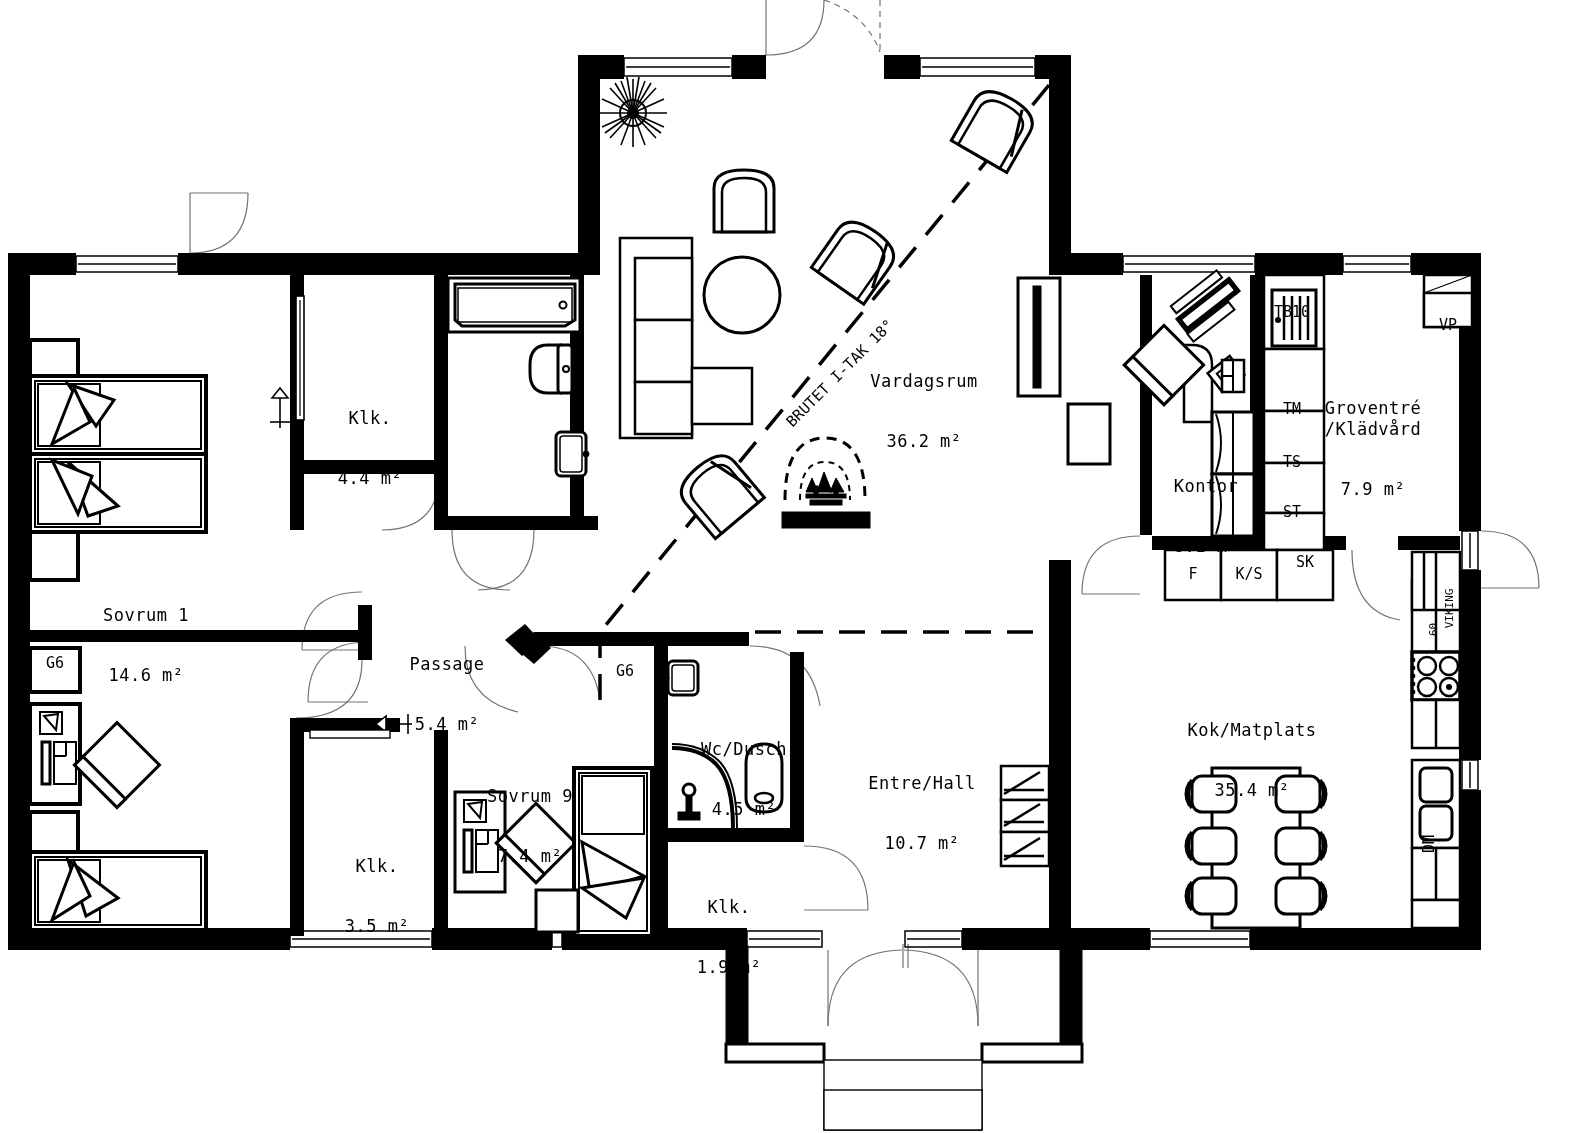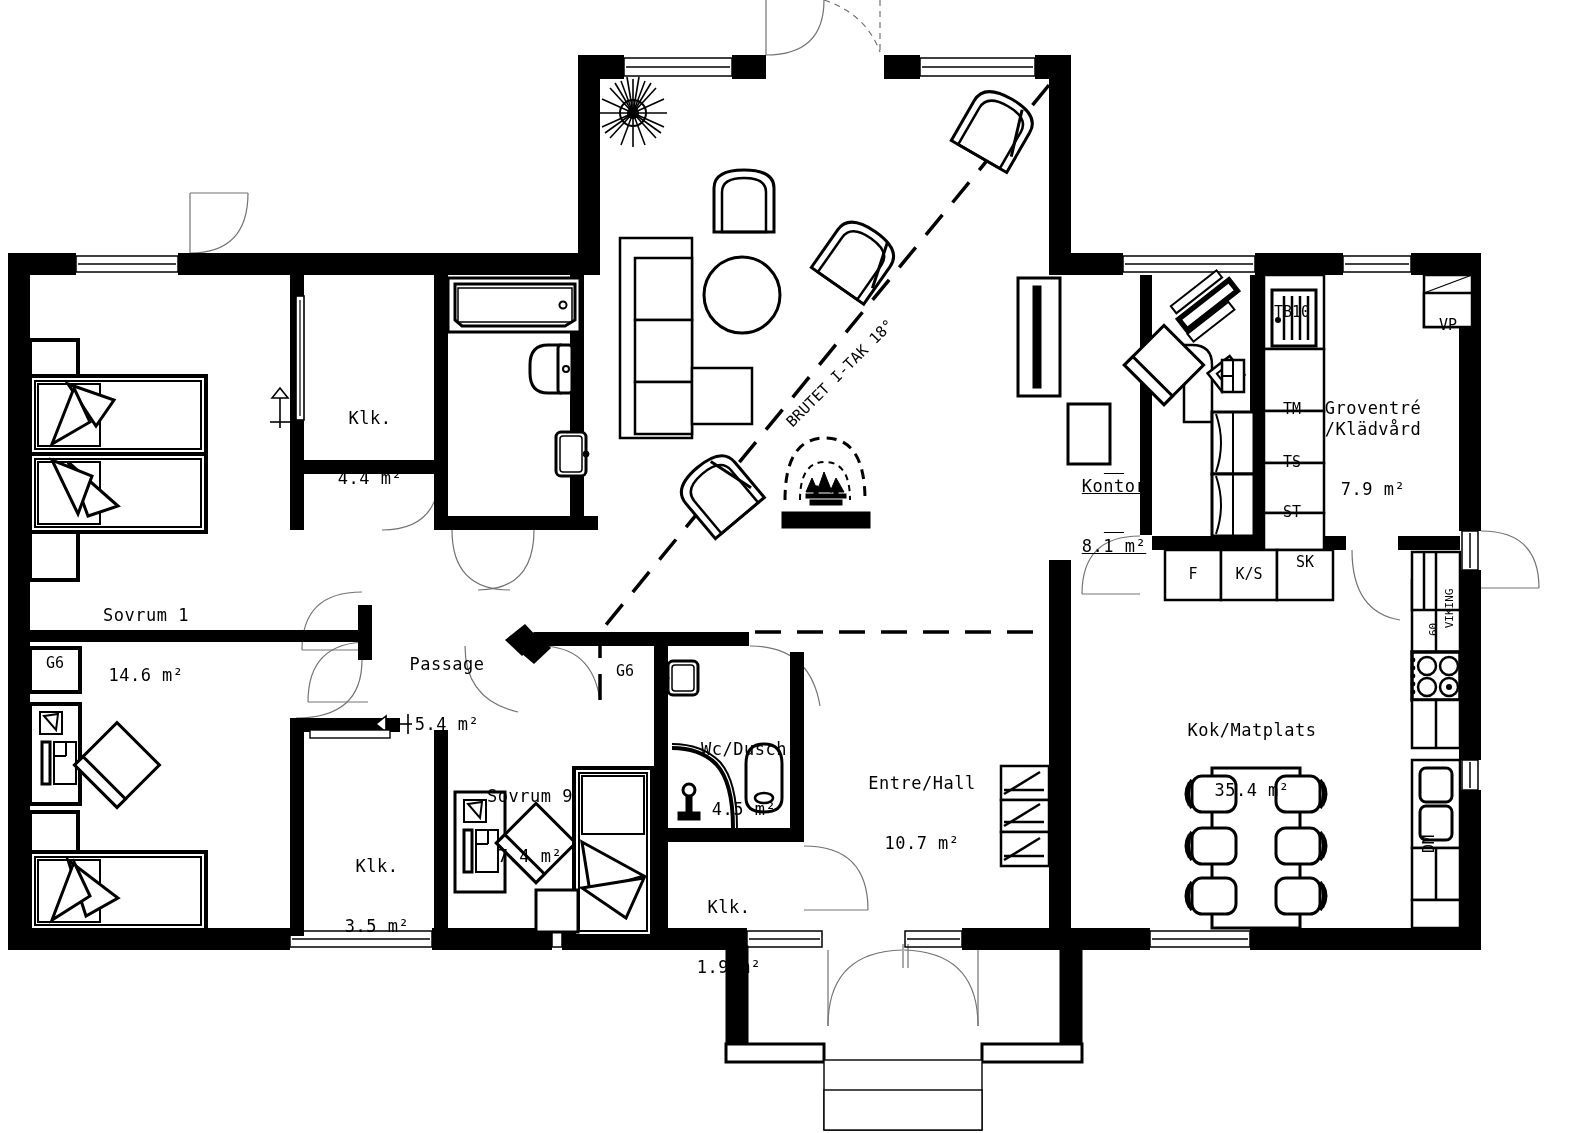--- a/index.html
+++ b/index.html
@@ -543,21 +543,25 @@
 </svg>
 
 <div class="lbl" style="left:66px;top:566px;width:160px;">
   <span class="nm">Sovrum 1</span>
   <span class="ar">14.6 m²</span>
 </div>
 <div class="lbl" style="left:315px;top:369px;width:110px;">
   <span class="nm">Klk.</span>
   <span class="ar">4.4 m²</span>
 </div>
-<div class="lbl" style="left:1049px;top:437px;width:130px;text-decoration:underline;">
+<div class="lbl" style="left:834px;top:332px;width:180px;">
+  <span class="nm">Vardagsrum</span>
+  <span class="ar">36.2 m²</span>
+</div>
+<div class="lbl" style="left:1141px;top:437px;width:130px;">
   <span class="nm">Kontor</span>
   <span class="ar">8.1 m²</span>
 </div>
 <div class="lbl" style="left:1293px;top:359px;width:160px;">
   <span class="nm">Groventré
 /Klädvård</span>
   <span class="ar">7.9 m²</span>
 </div>
 <div class="lbl" style="left:377px;top:615px;width:140px;">
   <span class="nm">Passage</span>

